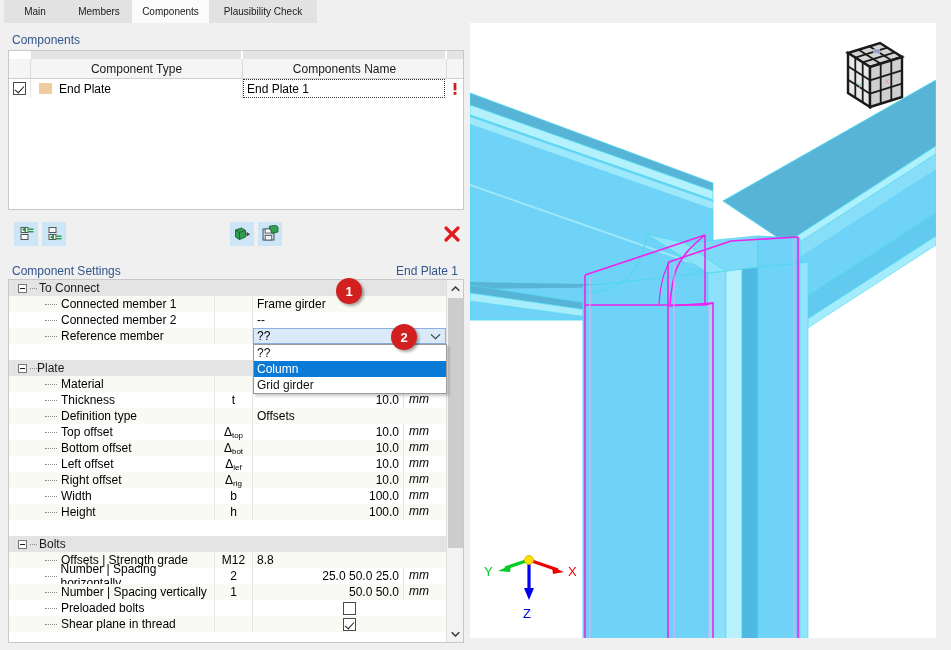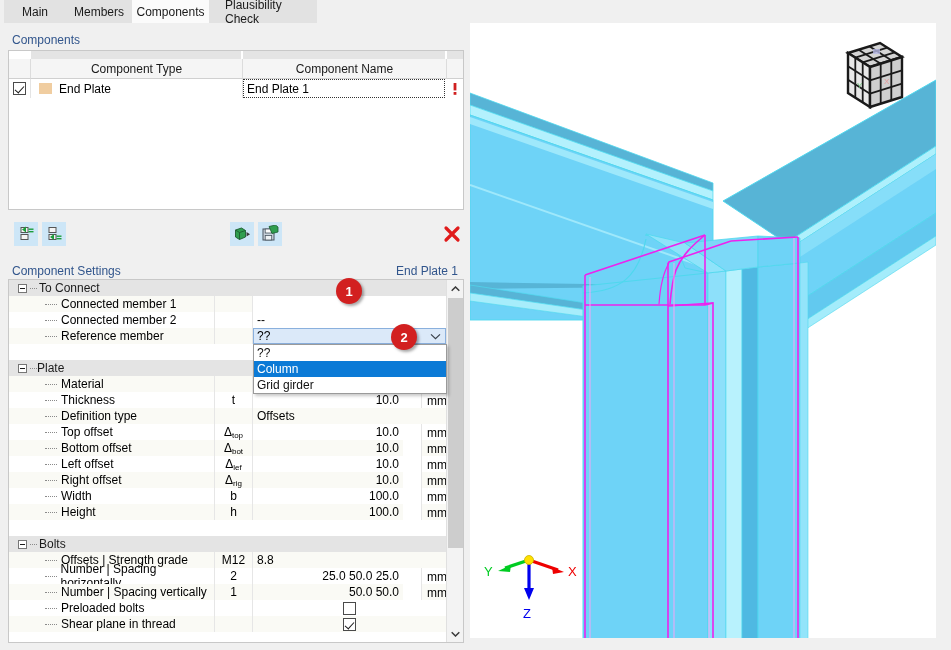--- a/index.html
+++ b/index.html
@@ -22,22 +22,22 @@
 
   
   #tabstrip {
     position: absolute; left: 0; top: 0; width: 466px; height: 23px;
     background: #f0f0f0;
   }
   .tab {
     position: absolute; top: 0; height: 23px;
     display: flex; align-items: center; justify-content: center;
     background: #e2e2e2;
-    font-size: 12px; color: #1a1a1a;
-    padding: 0 16px;
+    font-size: 10px; color: #1a1a1a;
+    padding: 0 8px;
     cursor: default;
   }
   .tab.active { background: #fbfbfb; }
 
   
   .section-bar {
     position: absolute; height: 19px;
     background: #f0f0f0;
     display: flex; align-items: center;
     color: #31558c; font-size: 12px;
@@ -167,23 +167,23 @@
   .pg-row .valcell {
     position: absolute; left: 244px; top: 0; height: 16px;
     display: flex; align-items: center;
     background: #fafaf5;
   }
   .pg-row.alt .valcell { background: #ffffff; }
   .valcell.num { justify-content: flex-end; padding-right: 4px; width: 150px; text-align: center; }
   .valcell.txt { justify-content: flex-start; padding-left: 4px; width: 193px; }
   .valcell.ctr { justify-content: center; width: 193px; }
   .pg-row .unitcell {
-    position: absolute; left: 412px; top: 0; width: 43px; height: 16px;
-    display: flex; align-items: flex-end; padding-left: 5px;
-    background: #fafaf5; border-left: 1px solid #e6e6e6;
+    position: absolute; left: 394px; top: 0; width: 43px; height: 16px;
+    display: flex; align-items: flex-start; padding-left: 5px;
+    background: #fafaf5; border-left: 1px solid #e6e6e6; font-style: italic;
   }
   .pg-row.alt .unitcell { background: #ffffff; }
   .pg-spacer {
     position: absolute; left: 0; width: 437px; height: 16px; background: #ffffff;
   }
   .sub { font-size: 8px; vertical-align: baseline; position: relative; top: 2px; }
 
   
   #combo-field {
     position: absolute; left: 244px; top: 48px; width: 193px; height: 16px;
@@ -289,21 +289,21 @@
         <div class="tsc" style="left:234px;width:202px;"></div>
         <div class="tsc" style="left:438px;width:16px;"></div>
       </div>
 
       <div id="grid-header">
         <div class="gh-cell blank" style="left:0;width:22px;"></div>
         <div class="gh-cell" style="left:22px;width:212px;">
           <span>Component Type</span>
         </div>
         <div class="gh-cell" style="left:234px;width:204px;">
-          <span>Component Name</span>
+          <span>Components Name</span>
         </div>
         <div class="gh-cell blank" style="left:438px;width:16px;border-right:none;"></div>
       </div>
 
       <div id="grid-row">
         <div class="gr-check">
           <span class="chk checked"></span>
         </div>
         <div class="gr-type">
           <span class="swatch"></span>
@@ -385,20 +385,23 @@
         </div>
 
         <div class="pg-row" style="top:16px;">
           <div class="namecell">
             <span class="tick"></span>
             <span>Connected member 1</span>
           </div>
           <div class="symcell">
             <span></span>
           </div>
+          <div class="valcell txt">
+            <span>Frame girder</span>
+          </div>
         </div>
 
         <div class="pg-row alt" style="top:32px;">
           <div class="namecell">
             <span class="tick"></span>
             <span>Connected member 2</span>
           </div>
           <div class="symcell">
             <span></span>
           </div>

